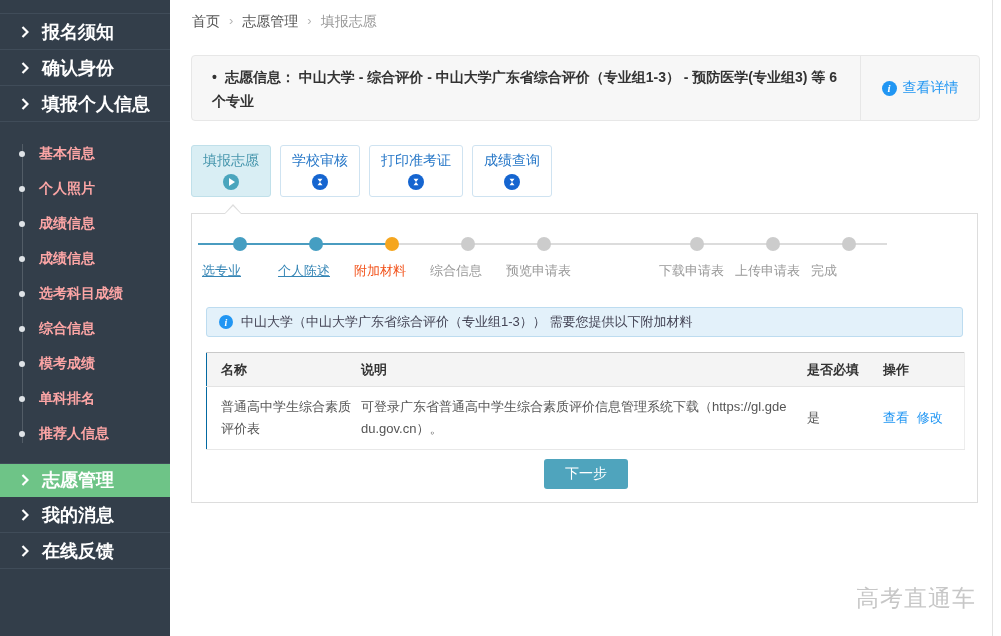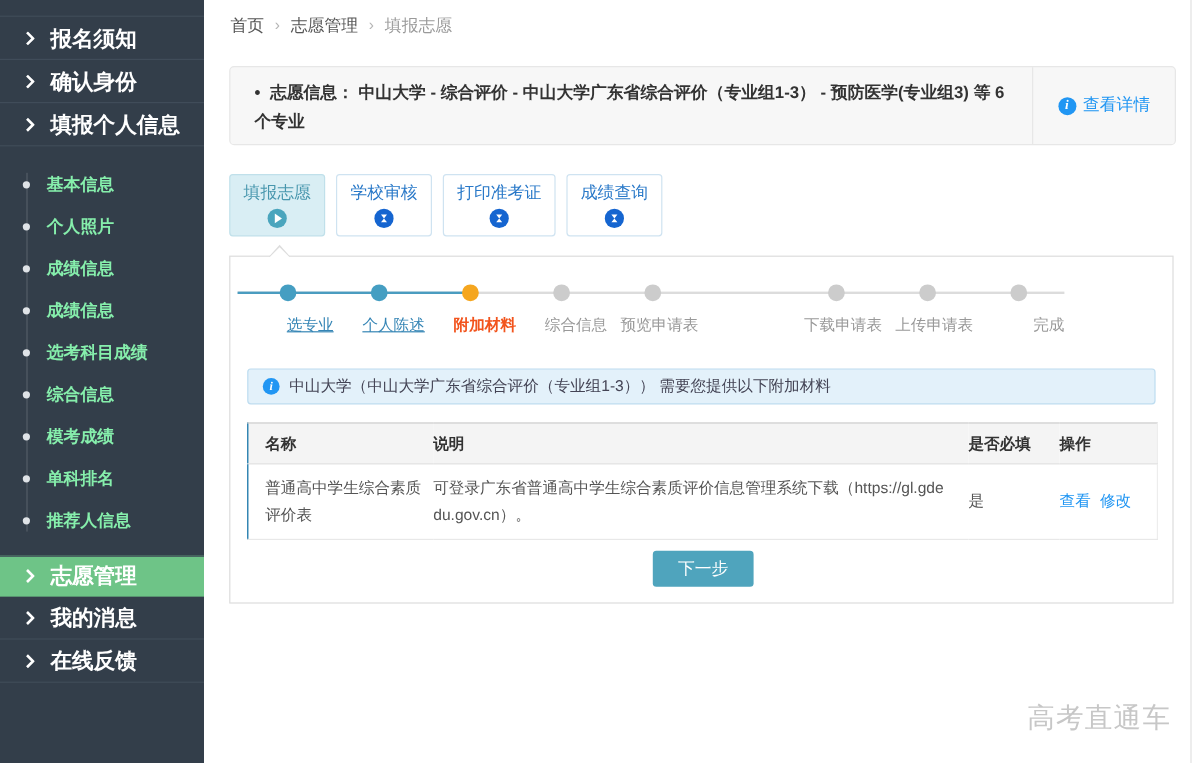--- a/index.html
+++ b/index.html
@@ -10,21 +10,21 @@
   }
   
   .sidebar{position:absolute;left:0;top:0;width:170px;height:636px;background:#333e4a}
   .side-group-top{margin-top:13px;border-top:1px solid #404c59}
   .side-main{display:flex;align-items:center;height:35px;padding-left:21px;
     color:#fff;font-size:18px;font-weight:bold;border-bottom:1px solid #404c59;cursor:pointer}
   .side-main .chev{display:flex;align-items:center;margin-right:13px}
   .side-sub-wrap{position:relative;padding:14px 0 12px}
   .side-sub-wrap:before{content:"";position:absolute;left:22px;top:22px;bottom:20px;width:1px;background:rgba(255,255,255,.16)}
   .side-sub{position:relative;display:flex;align-items:center;height:35px;padding-left:19px;
-    color:#86efac;font-size:14px;font-weight:bold;cursor:pointer}
+    color:#fca5a5;font-size:14px;font-weight:bold;cursor:pointer}
   .side-sub .bullet{width:6px;height:6px;border-radius:50%;background:#dfe3e7;margin-right:14px;position:relative;z-index:1}
   .side-bottom .side-main{border-bottom:1px solid #404c59}
   .side-bottom .side-main:first-child{border-top:1px solid #404c59}
   .side-main.active{background:#6ec487;border-color:#6ec487;height:32px}
   
   .breadcrumb{position:absolute;left:192px;top:13px;font-size:14px;color:#555;display:flex;gap:9px}
   .breadcrumb .crumb{cursor:pointer}
   .breadcrumb .sep{color:#b5b5b5;font-size:13px}
   .breadcrumb .current{color:#9a9a9a}
   
@@ -49,27 +49,27 @@
   .tab-icon.hourglass{background:#1565d0}
   
   .panel{position:absolute;left:191px;top:213px;width:787px;height:290px;background:#fff;border:1px solid #ddd;box-sizing:border-box}
   .panel-arrow,.panel-arrow:after{position:absolute;width:0;height:0;border-left:9px solid transparent;border-right:9px solid transparent}
   .panel-arrow{top:-10px;left:32px;border-bottom:10px solid #ddd}
   .panel-arrow:after{content:"";left:-9px;top:2px;border-bottom:9px solid #fff}
   
   .stepper{position:absolute;left:0;top:0;width:100%;height:70px}
   .step-line{position:absolute;left:6px;top:29px;width:689px;height:2px;background:#dcdcdc}
   .step-line-done{position:absolute;left:6px;top:29px;width:196px;height:2px;background:#4a9cc0}
-  .step{position:absolute;top:23px;width:76px;text-align:right}
+  .step{position:absolute;top:23px;width:76px;text-align:left}
   .step .sdot{width:14px;height:14px;border-radius:50%;margin:0 auto;background:#ccc}
   .step.done .sdot{background:#459ec2}
   .step.current .sdot{background:#f5a61f}
   .step .slabel{margin-top:11px;font-size:13px;color:#999;white-space:nowrap}
   .step.done .slabel{color:#3585b5;text-decoration:underline;cursor:pointer}
-  .step.current .slabel{color:#f2541d;font-weight:bold}
+  .step.current .slabel{color:#f2541d;font-weight:normal}
   
   .panel-info{position:absolute;left:14px;right:14px;top:93px;height:30px;background:#e3f1fa;
     border:1px solid #bddcf0;border-radius:3px;display:flex;align-items:center;padding-left:12px;gap:8px;
     font-size:13px;color:#445;box-sizing:border-box}
   .panel-info .info-icon{width:14px;height:14px;font-size:10px}
   
   .data-table{position:absolute;left:14px;right:14px;top:138px;border-collapse:collapse;width:759px;table-layout:fixed}
   .data-table th{background:#f4f4f4;border-top:1px solid #c9c9c9;border-bottom:1px solid #e3e3e3;
     height:33px;font-size:13px;color:#333;text-align:left;font-weight:bold;padding:0}
   .data-table th.c1,.data-table td.c1{width:140px;padding-left:14px}

